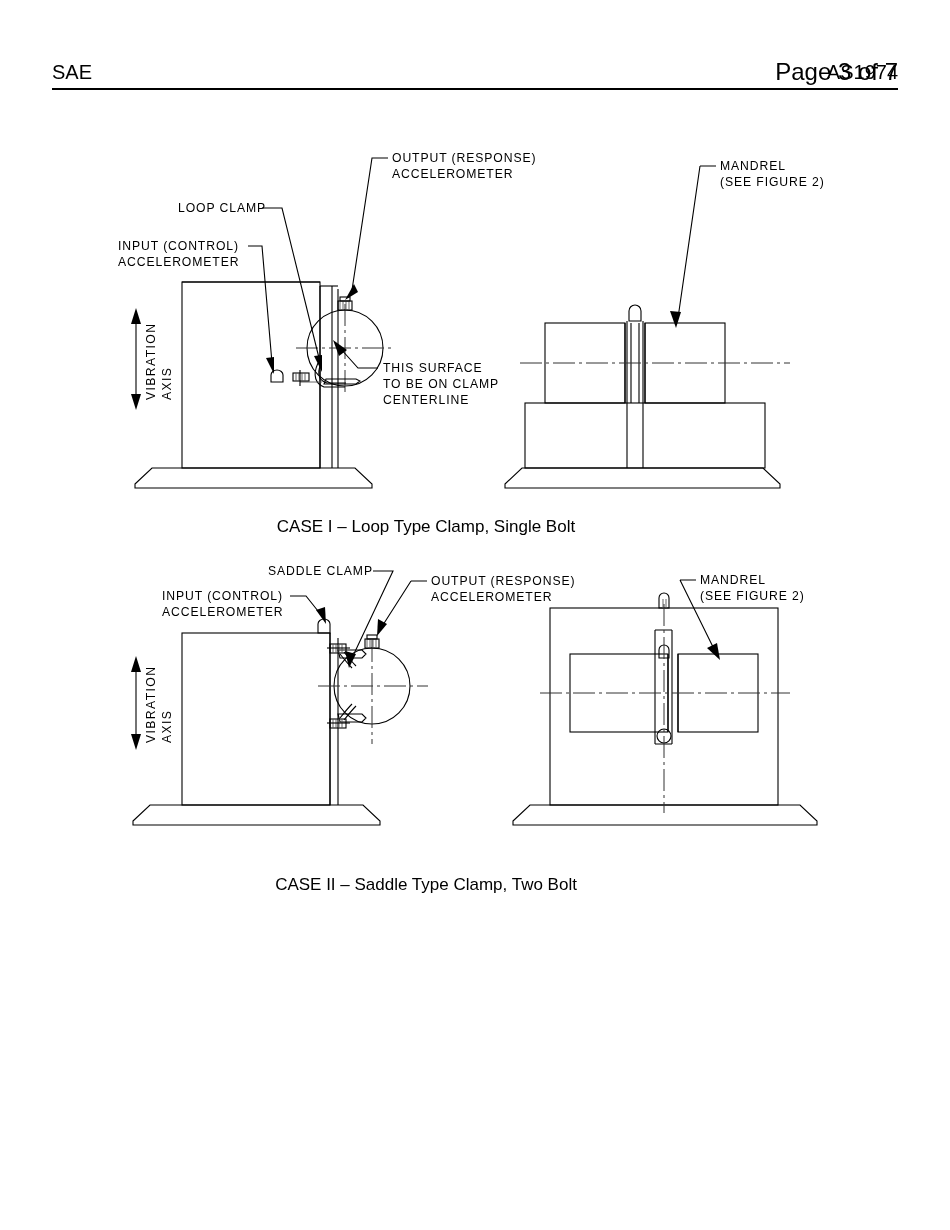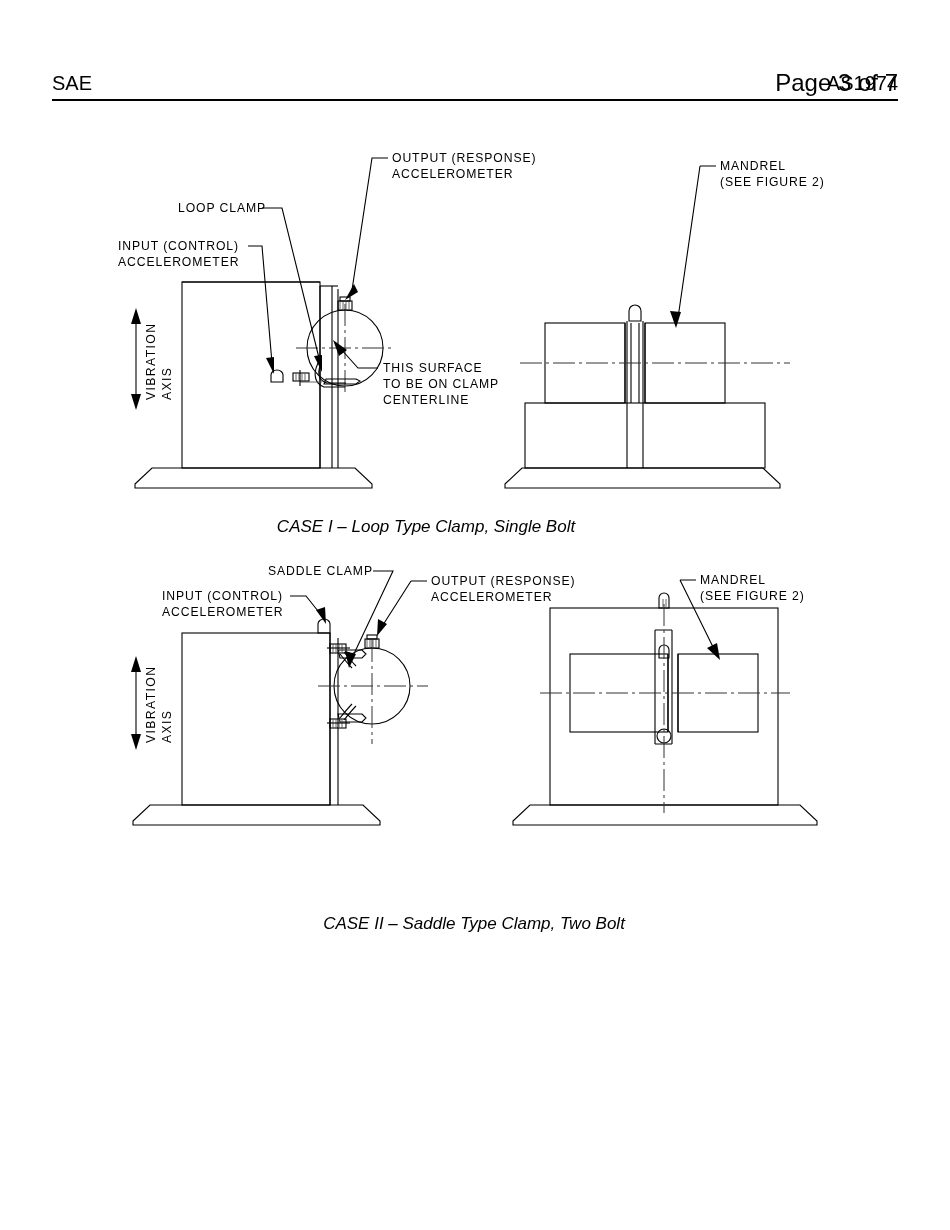--- a/index.html
+++ b/index.html
@@ -17,21 +17,20 @@
     overflow: hidden;
   }
 
   
   #page-header {
     position: absolute;
     left: 52px;
     top: 60px;
     width: 846px;
     height: 32px;
-    margin-top: 11px;
   }
   #page-header .hdr-row {
     position: relative;
     height: 26px;
   }
   .hdr-left {
     position: absolute;
     left: 0;
     top: 0;
     font-size: 20px;
@@ -86,24 +85,23 @@
     top: 440px;
   }
 
   .caption {
     position: absolute;
     left: 0;
     width: 852px;
     text-align: center;
     font-size: 17px;
     line-height: 22px;
-    font-style: italic;
   }
   #case1-caption { top: 398px; }
-  #case2-caption { top: 795px; padding-left: 48px; }
+  #case2-caption { top: 756px; }
   #figure-caption {
     top: 838px;
     font-size: 18px;
   }
 
   
   .cad-text {
     font-family: "Liberation Sans", sans-serif;
     font-size: 12.2px;
     letter-spacing: 0.9px;

